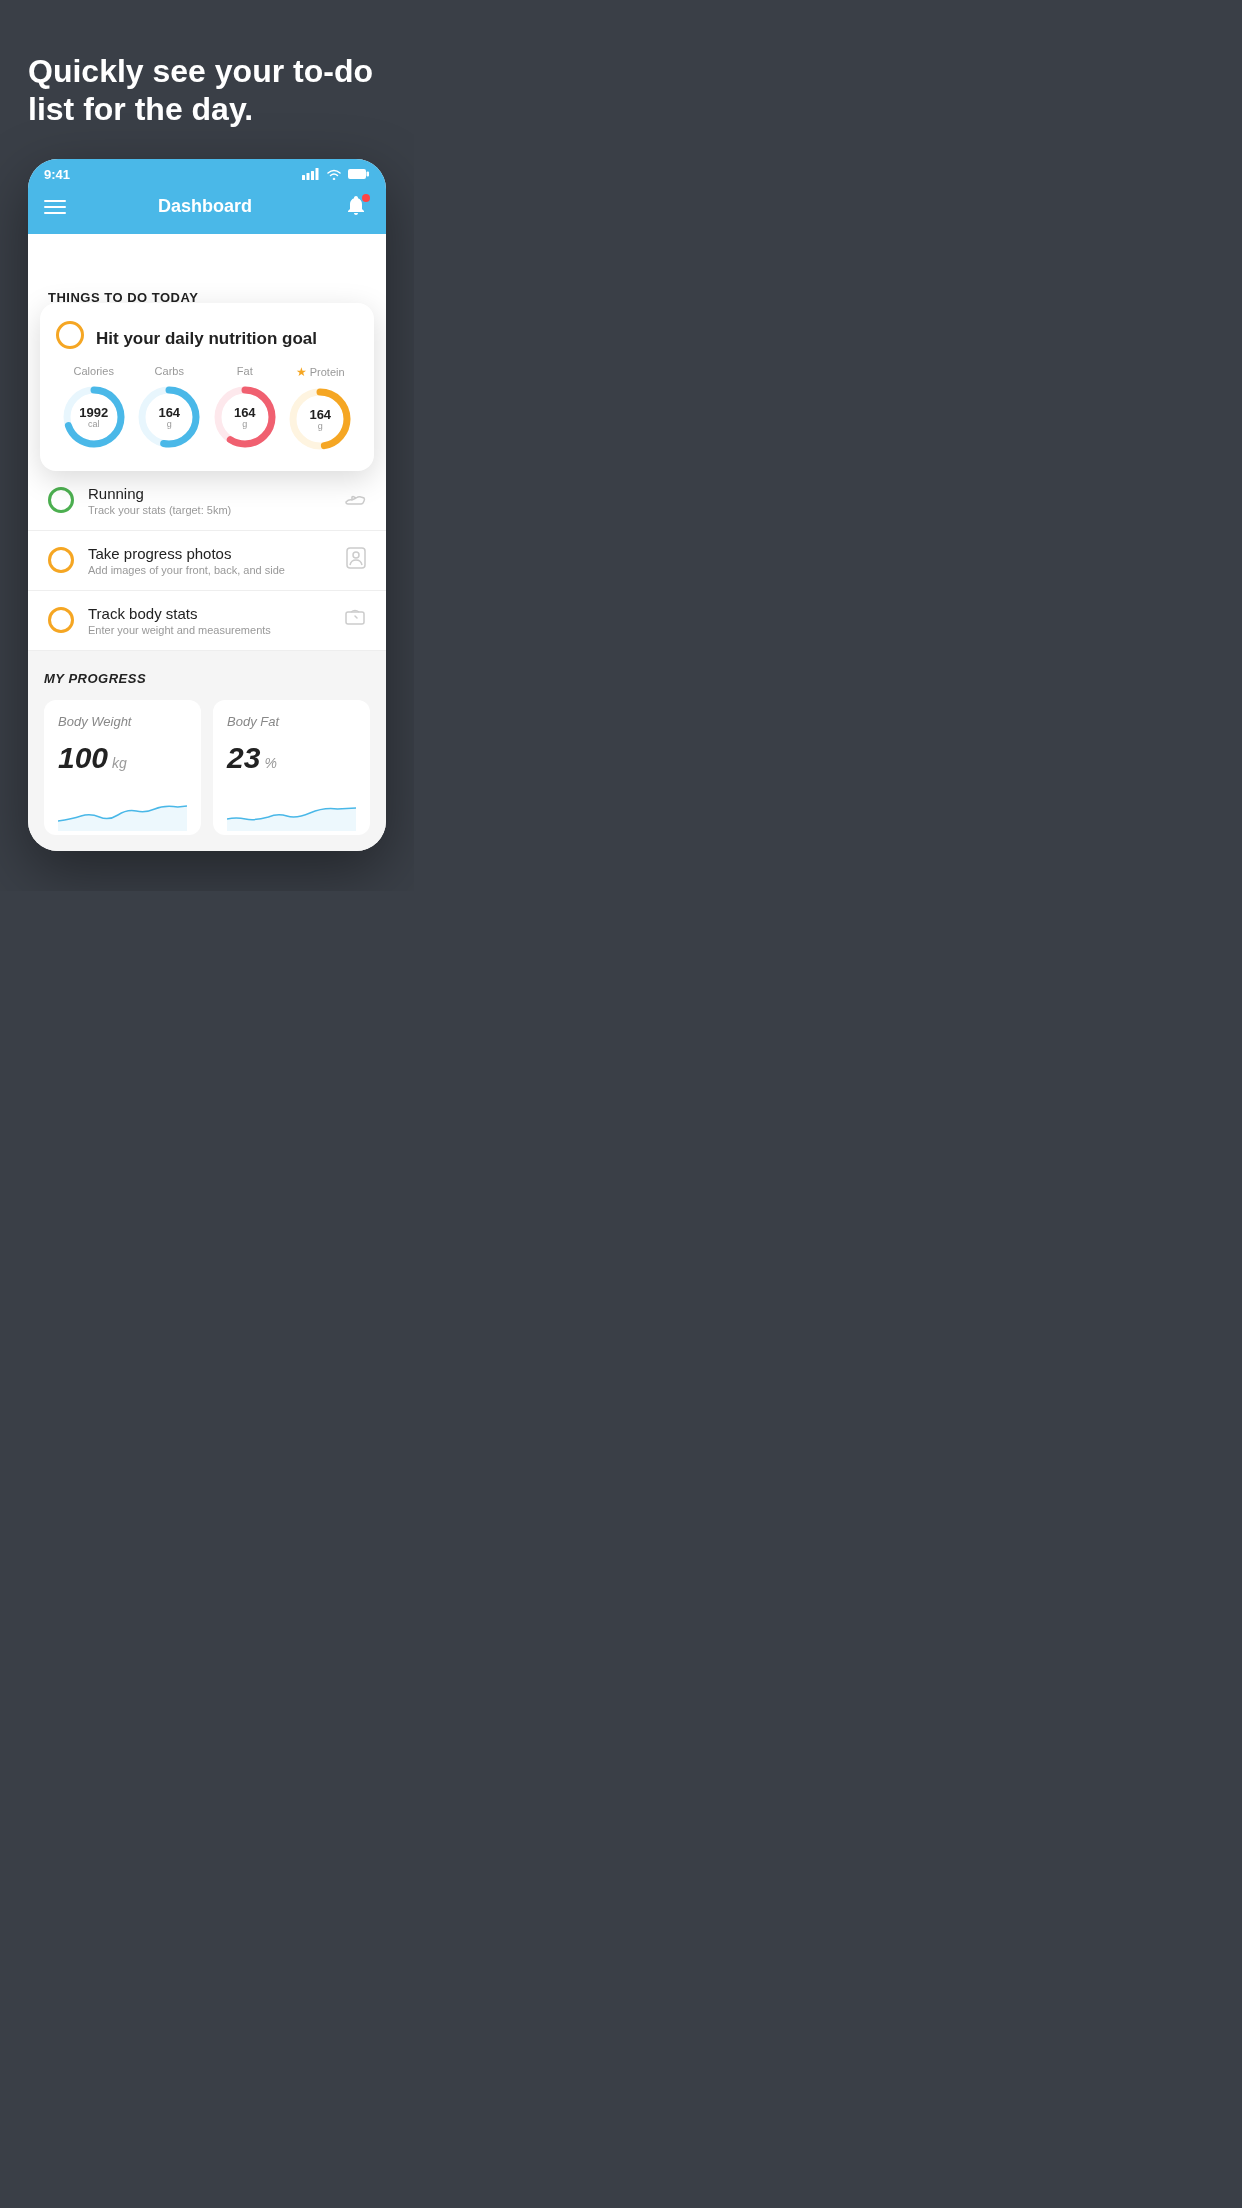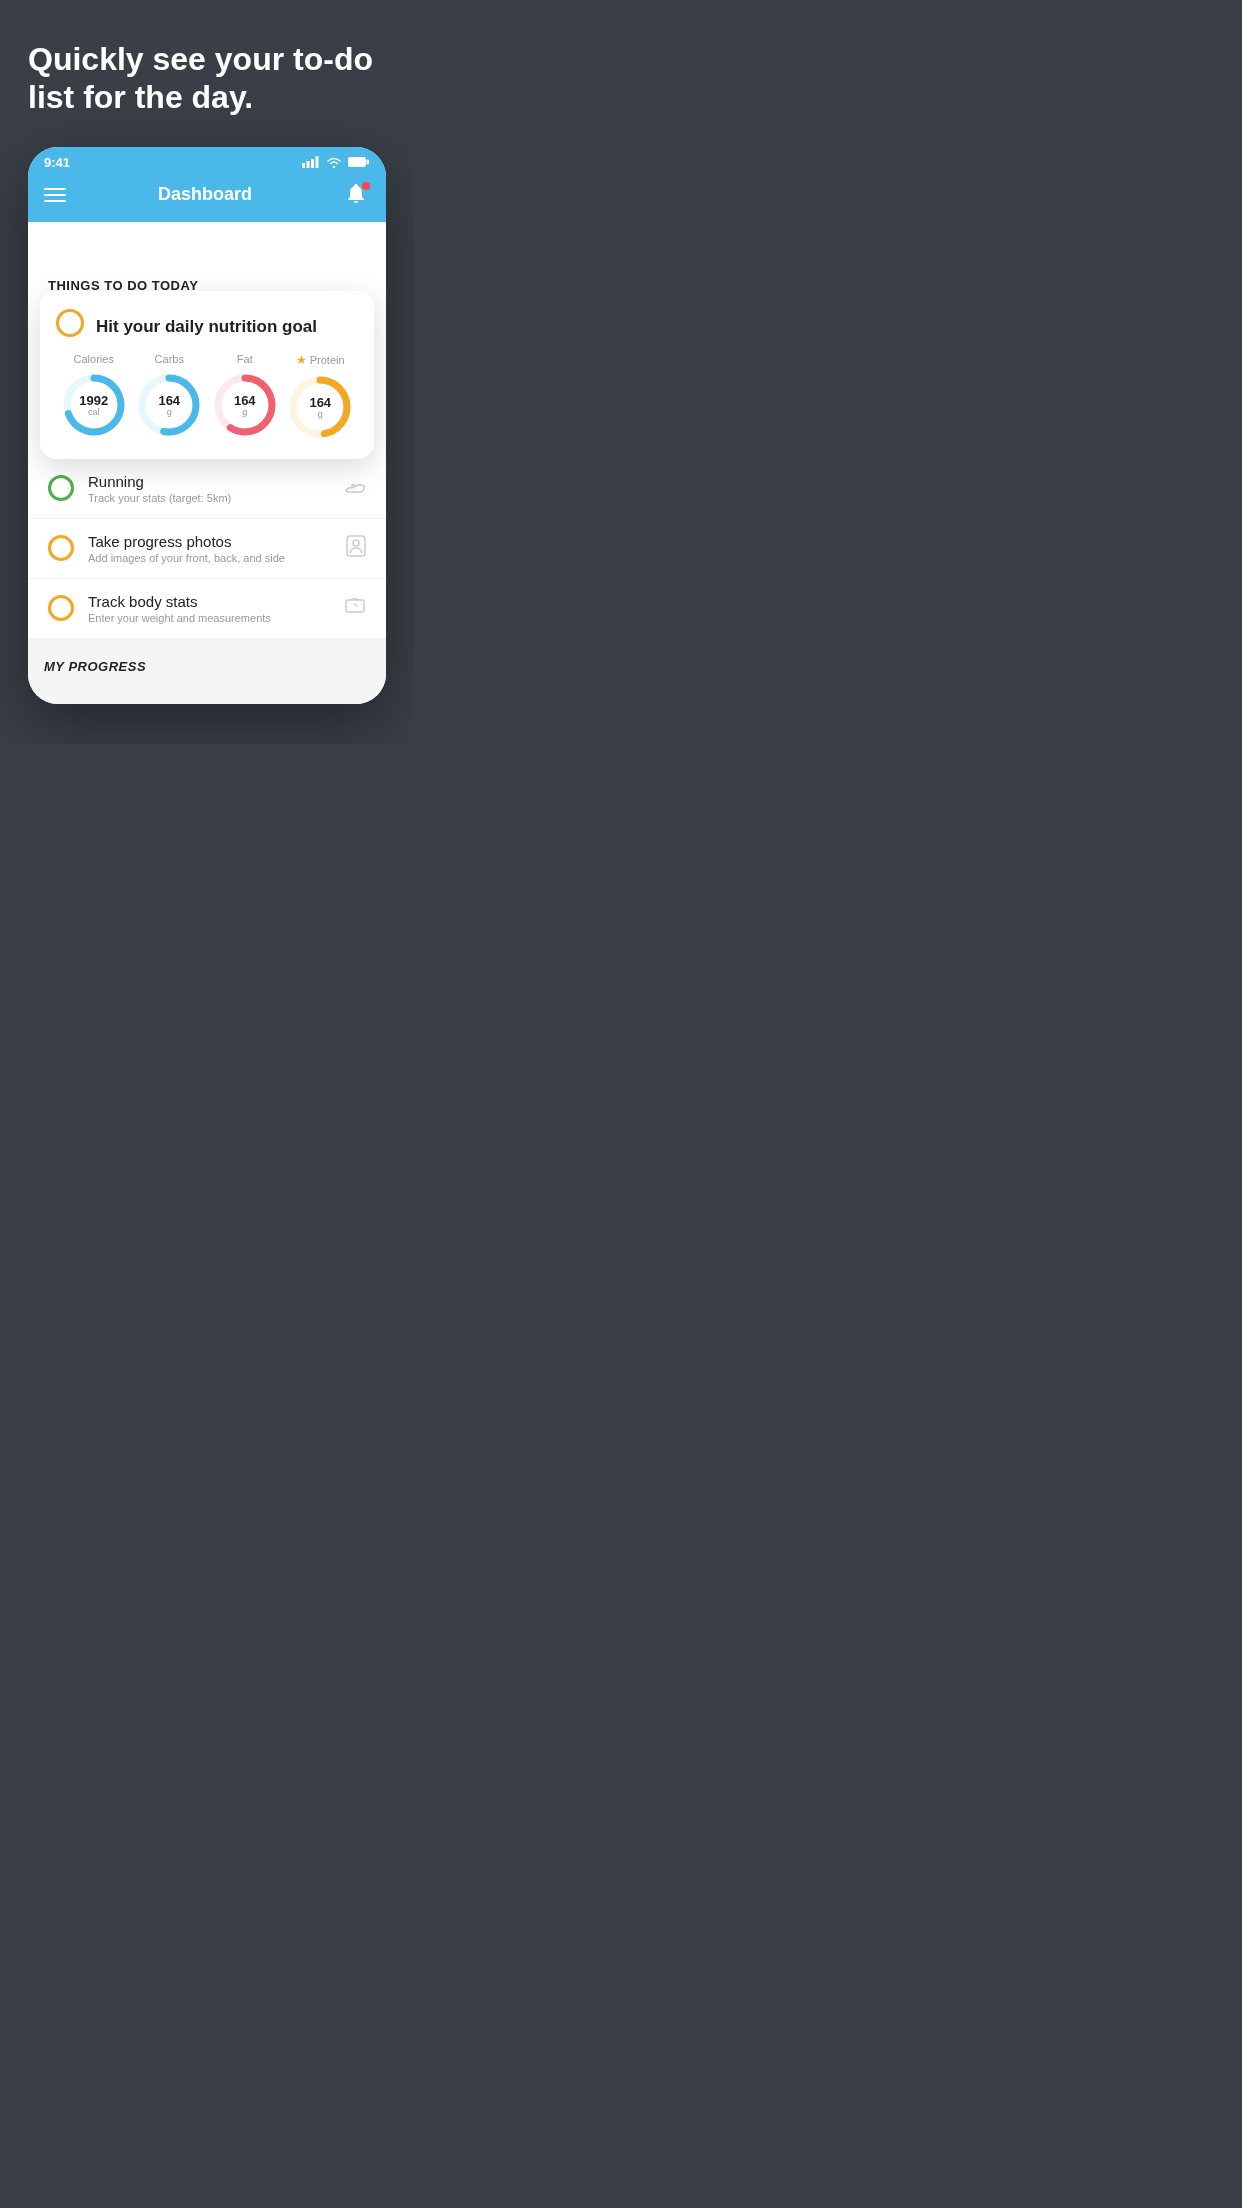--- a/index.html
+++ b/index.html
@@ -7,21 +7,21 @@
       width: 414px;
       min-height: 736px;
       background-color: #3a3f47;
       font-family: -apple-system, BlinkMacSystemFont, 'Helvetica Neue', Arial, sans-serif;
       overflow-x: hidden;
     }
 
     
     .page-bg {
       background-color: #3a3f47;
-      padding: 40px 28px 0 28px;
+      padding: 52px 28px 0 28px;
       position: relative;
     }
 
     .hero-text {
       color: #ffffff;
       font-size: 32px;
       font-weight: 800;
       line-height: 1.2;
       margin-bottom: 30px;
     }
@@ -485,18 +485,45 @@
             <path d="M7 4 Q11 1 15 4" fill="none" stroke="#cccccc" stroke-width="1.5"></path>
             <line x1="11" y1="8" x2="13" y2="10" stroke="#cccccc" stroke-width="1.5" stroke-linecap="round"></line>
           </svg>
         </div>
       </div>
 
     </div>
 
     <div class="progress-section">
       <div class="progress-header">MY PROGRESS</div>
+      <div class="progress-cards">
+
+        <div class="progress-card">
+          <div class="progress-card-title">Body Weight</div>
+          <div class="progress-value-row">
+            <span class="progress-value">100</span>
+            <span class="progress-unit">kg</span>
+          </div>
+          <svg class="mini-chart" viewBox="0 0 140 40" preserveAspectRatio="none">
+            <path d="M0 30 Q15 28 25 25 Q35 22 45 26 Q55 30 65 24 Q75 18 85 20 Q95 22 105 18 Q115 14 130 16 L140 15" fill="none" stroke="#4ab8e8" stroke-width="1.5"></path>
+            <path d="M0 30 Q15 28 25 25 Q35 22 45 26 Q55 30 65 24 Q75 18 85 20 Q95 22 105 18 Q115 14 130 16 L140 15 L140 40 L0 40 Z" fill="rgba(74,184,232,0.1)"></path>
+          </svg>
+        </div>
+
+        <div class="progress-card">
+          <div class="progress-card-title">Body Fat</div>
+          <div class="progress-value-row">
+            <span class="progress-value">23</span>
+            <span class="progress-unit">%</span>
+          </div>
+          <svg class="mini-chart" viewBox="0 0 140 40" preserveAspectRatio="none">
+            <path d="M0 28 Q10 26 20 28 Q30 30 45 26 Q55 22 65 25 Q75 28 90 22 Q105 16 120 18 L140 17" fill="none" stroke="#4ab8e8" stroke-width="1.5"></path>
+            <path d="M0 28 Q10 26 20 28 Q30 30 45 26 Q55 22 65 25 Q75 28 90 22 Q105 16 120 18 L140 17 L140 40 L0 40 Z" fill="rgba(74,184,232,0.1)"></path>
+          </svg>
+        </div>
+
+      </div>
     </div>
 
   </div>
 
   <div class="bottom-bg"></div>
 </div>
 
 </body></html>

